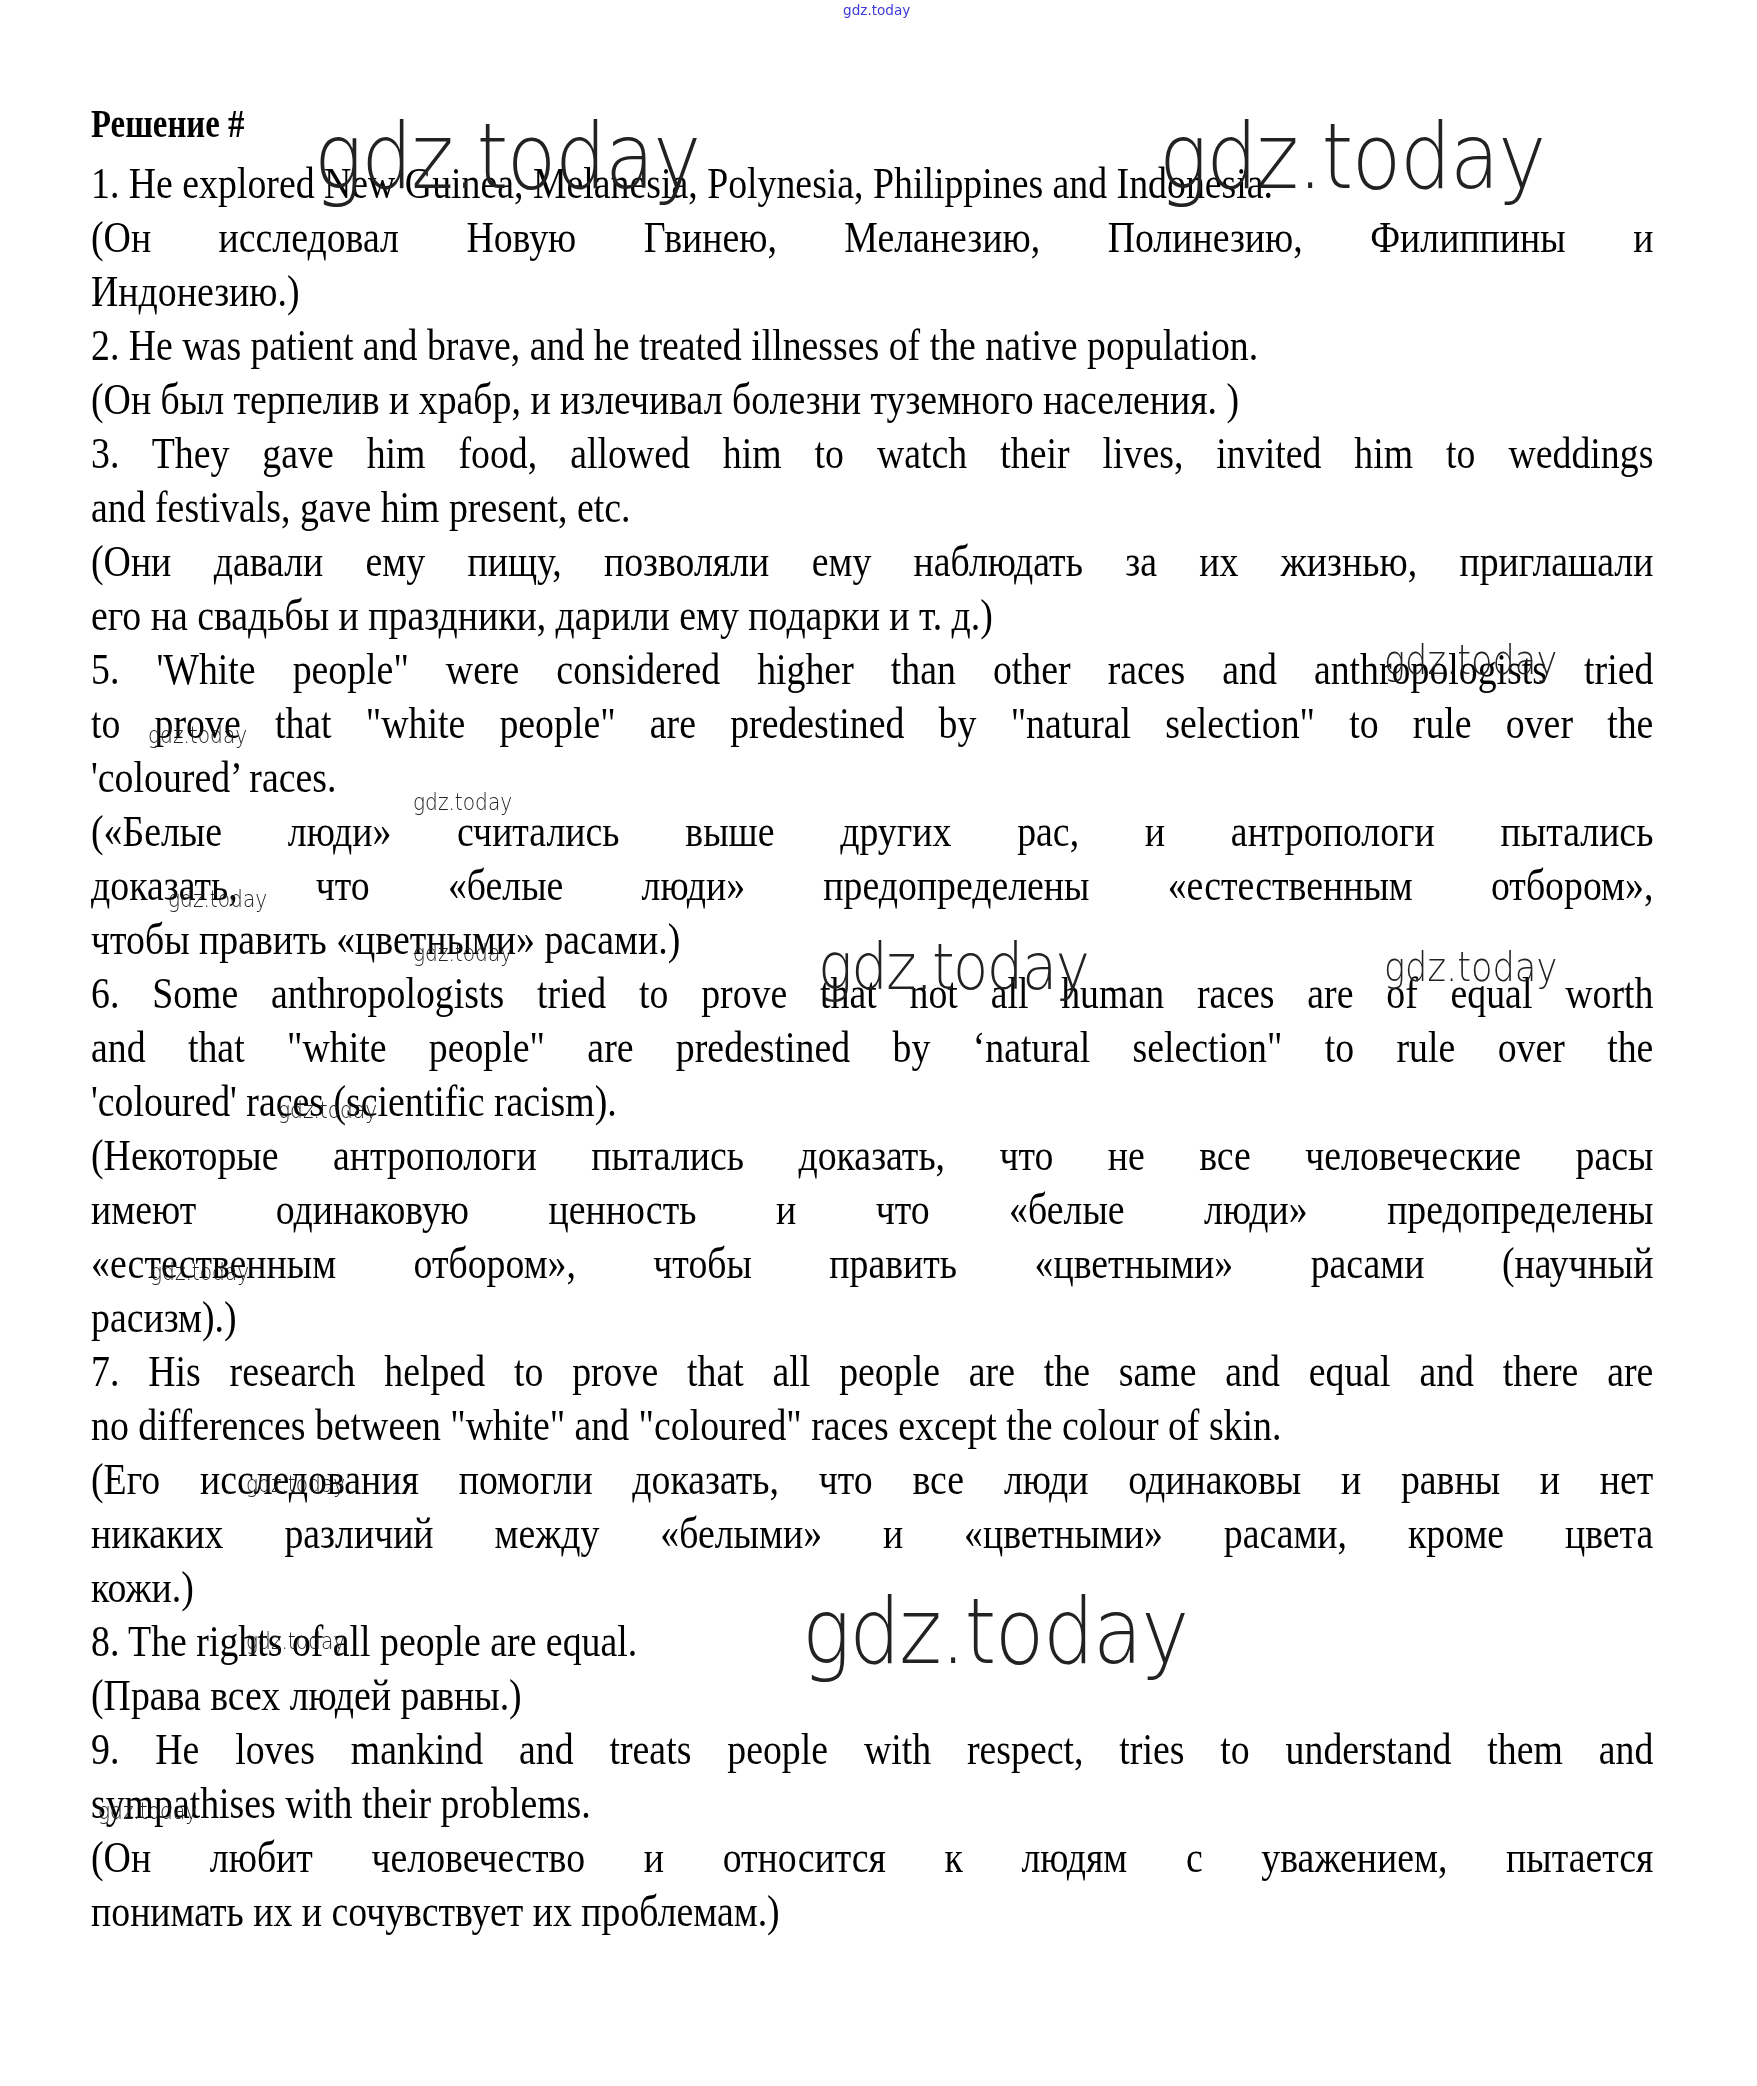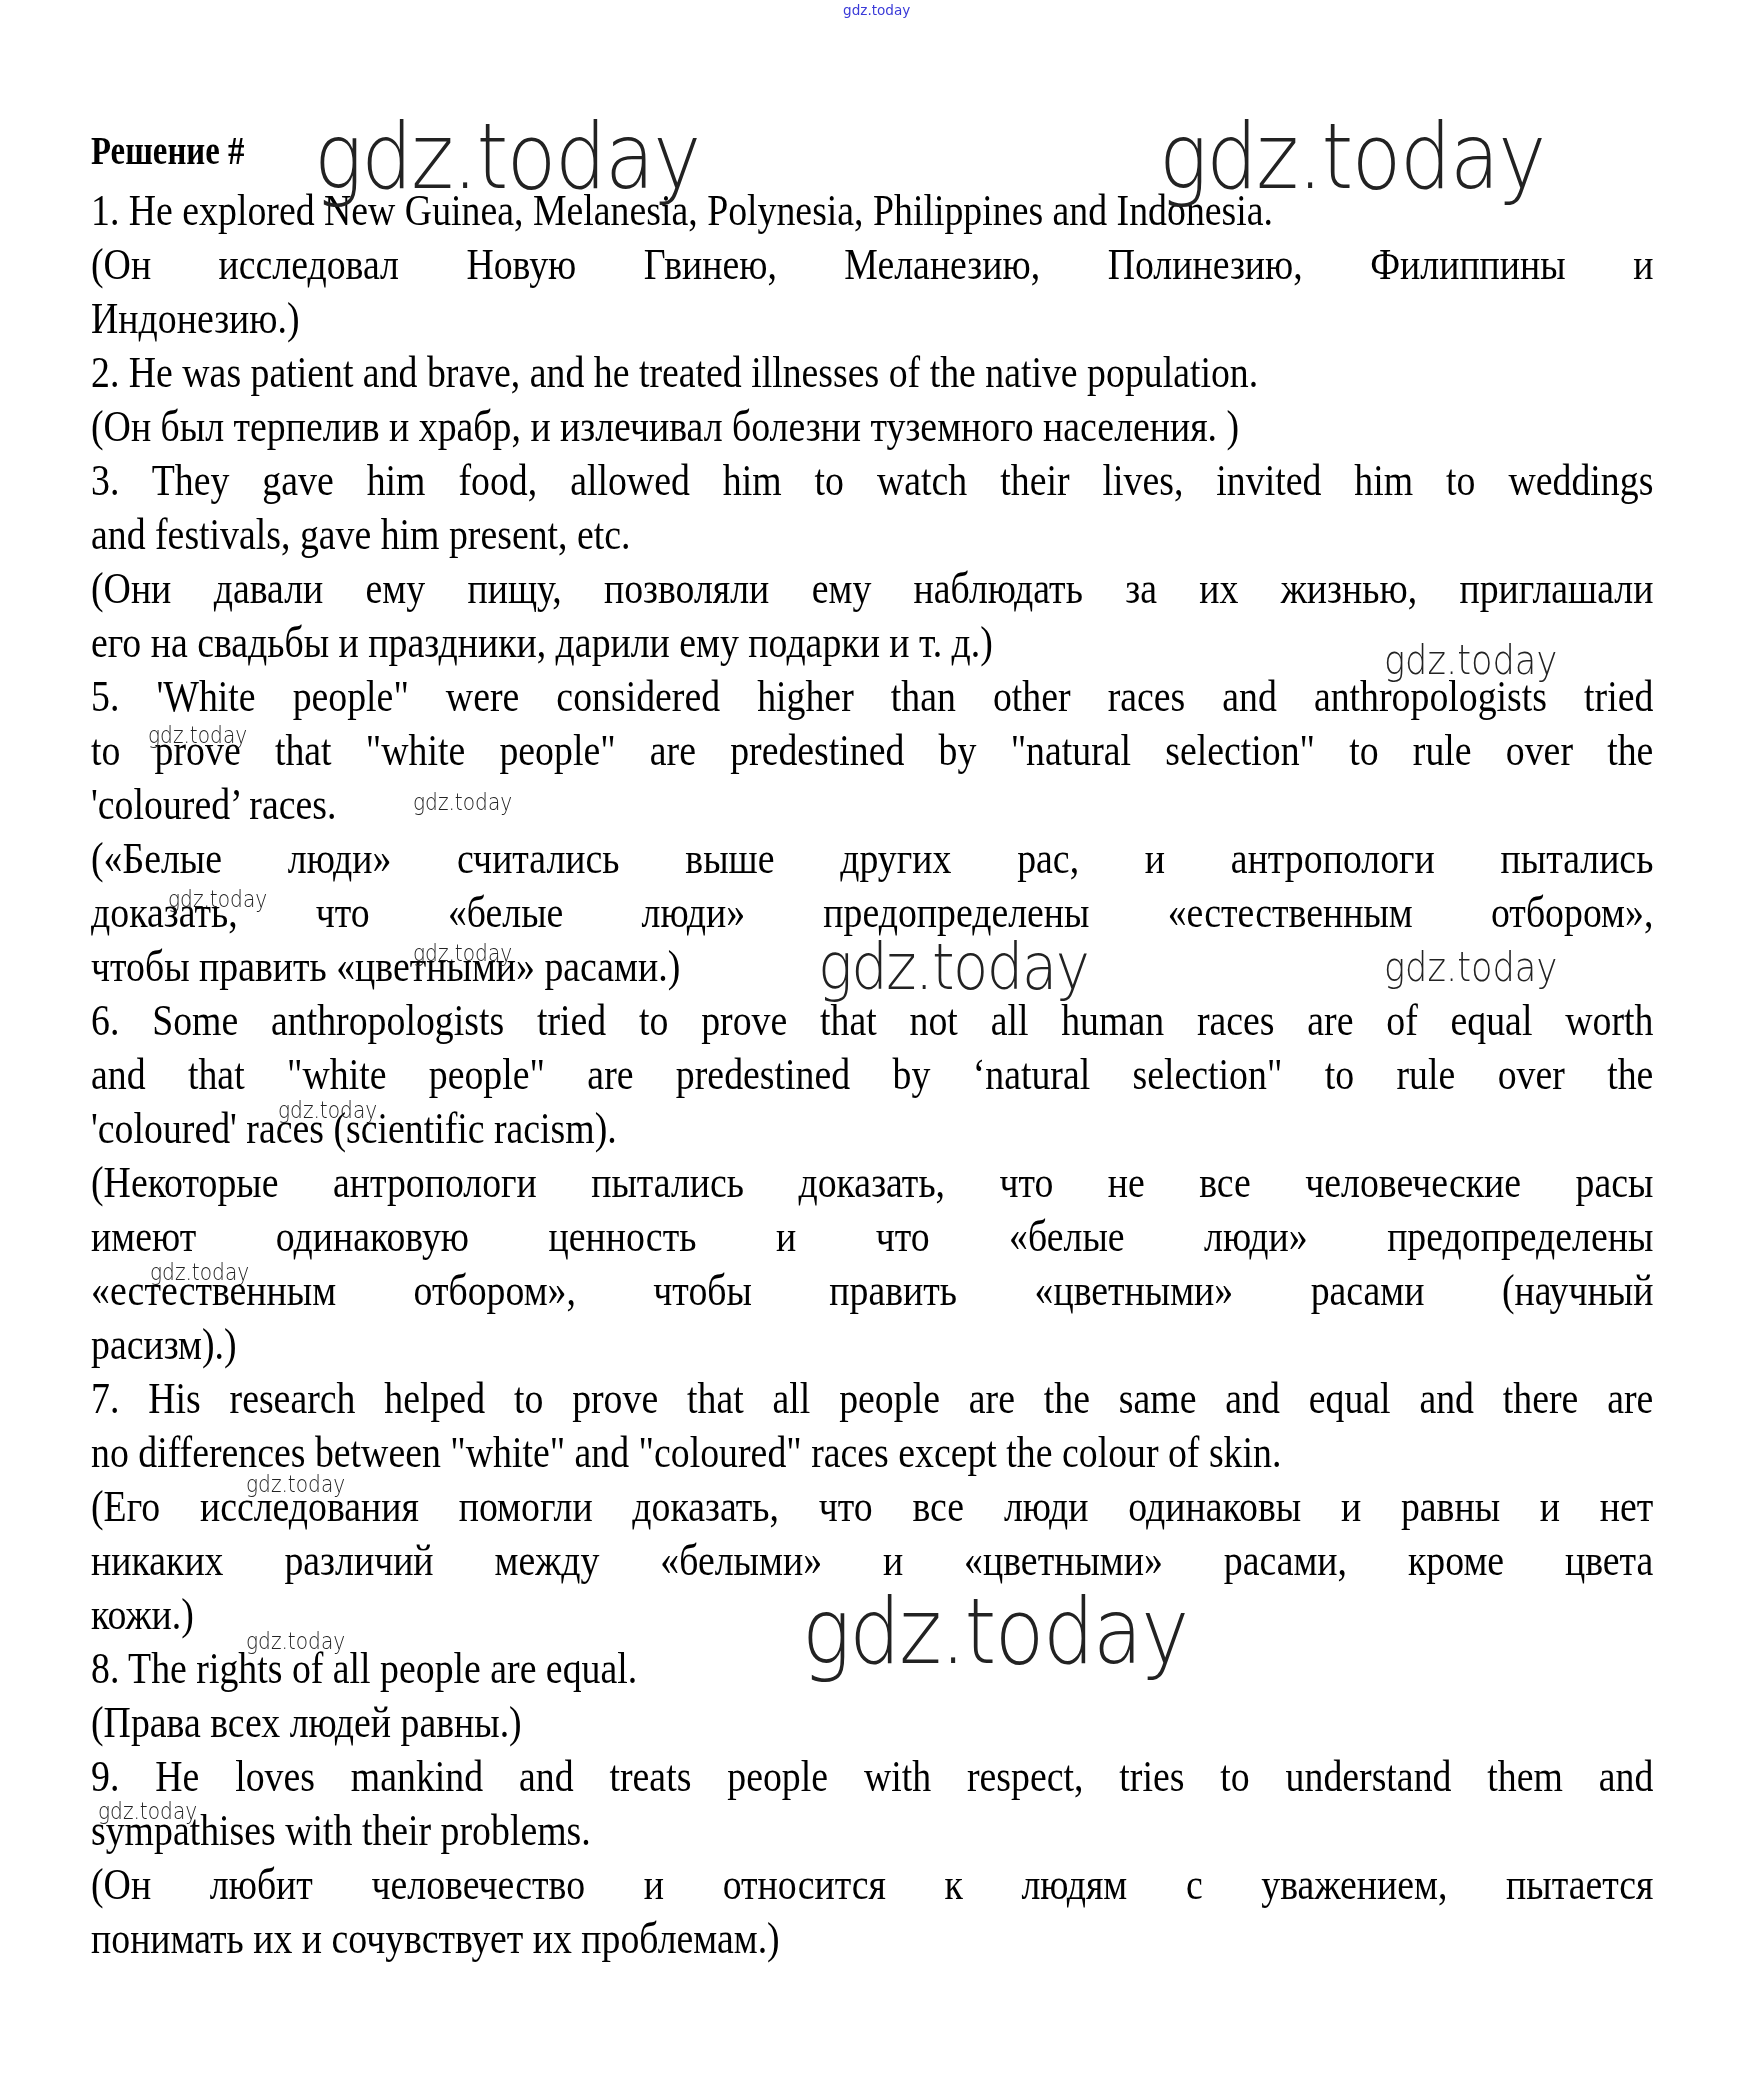--- a/index.html
+++ b/index.html
@@ -2,21 +2,21 @@
 <html style="font-size:13px"><head>
 <meta charset="utf-8">
 <style>
   html, body { margin: 0; padding: 0; background: #ffffff; }
   body { width: 1757px; height: 2087px; position: relative; overflow: hidden; }
   .top-wm {
     position: absolute; left: 843px; top: 1.6px;
     font-family: "DejaVu Sans", sans-serif; font-size: 13.6px; color: #3a3ad8;
   }
   .doc {
-    position: absolute; left: 91px; top: 119px; width: 1563px;
+    position: absolute; left: 91px; top: 92px; width: 1563px;
     font-family: "Liberation Serif", serif; color: #000;
   }
   .heading {
     font-weight: bold; font-size: 40px; line-height: 64px; height: 64px;
     transform: scaleX(0.82); transform-origin: left;
   }
   .line {
     font-size: 45px; line-height: 54px; text-align: justify;
     transform: scaleX(0.84); transform-origin: left; width: 119%;
   }

